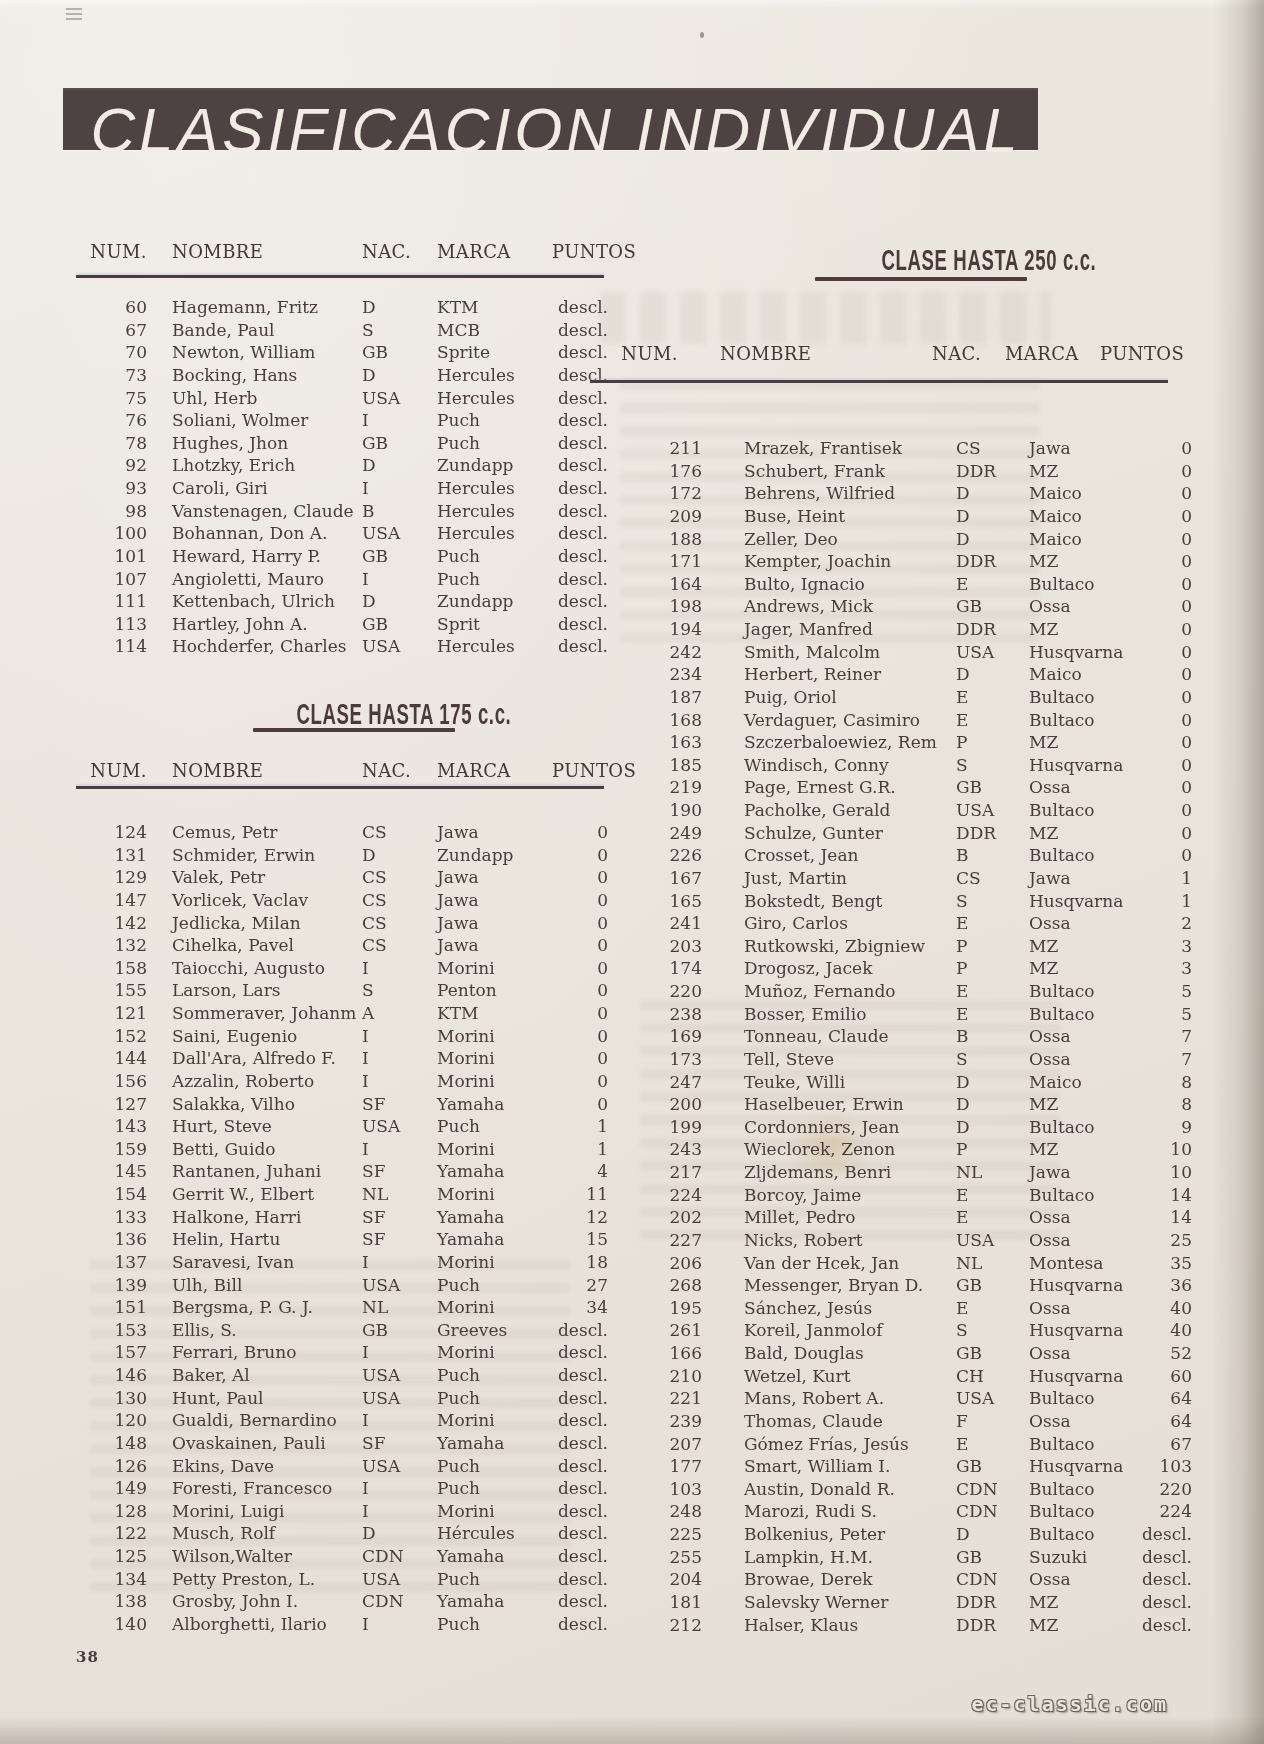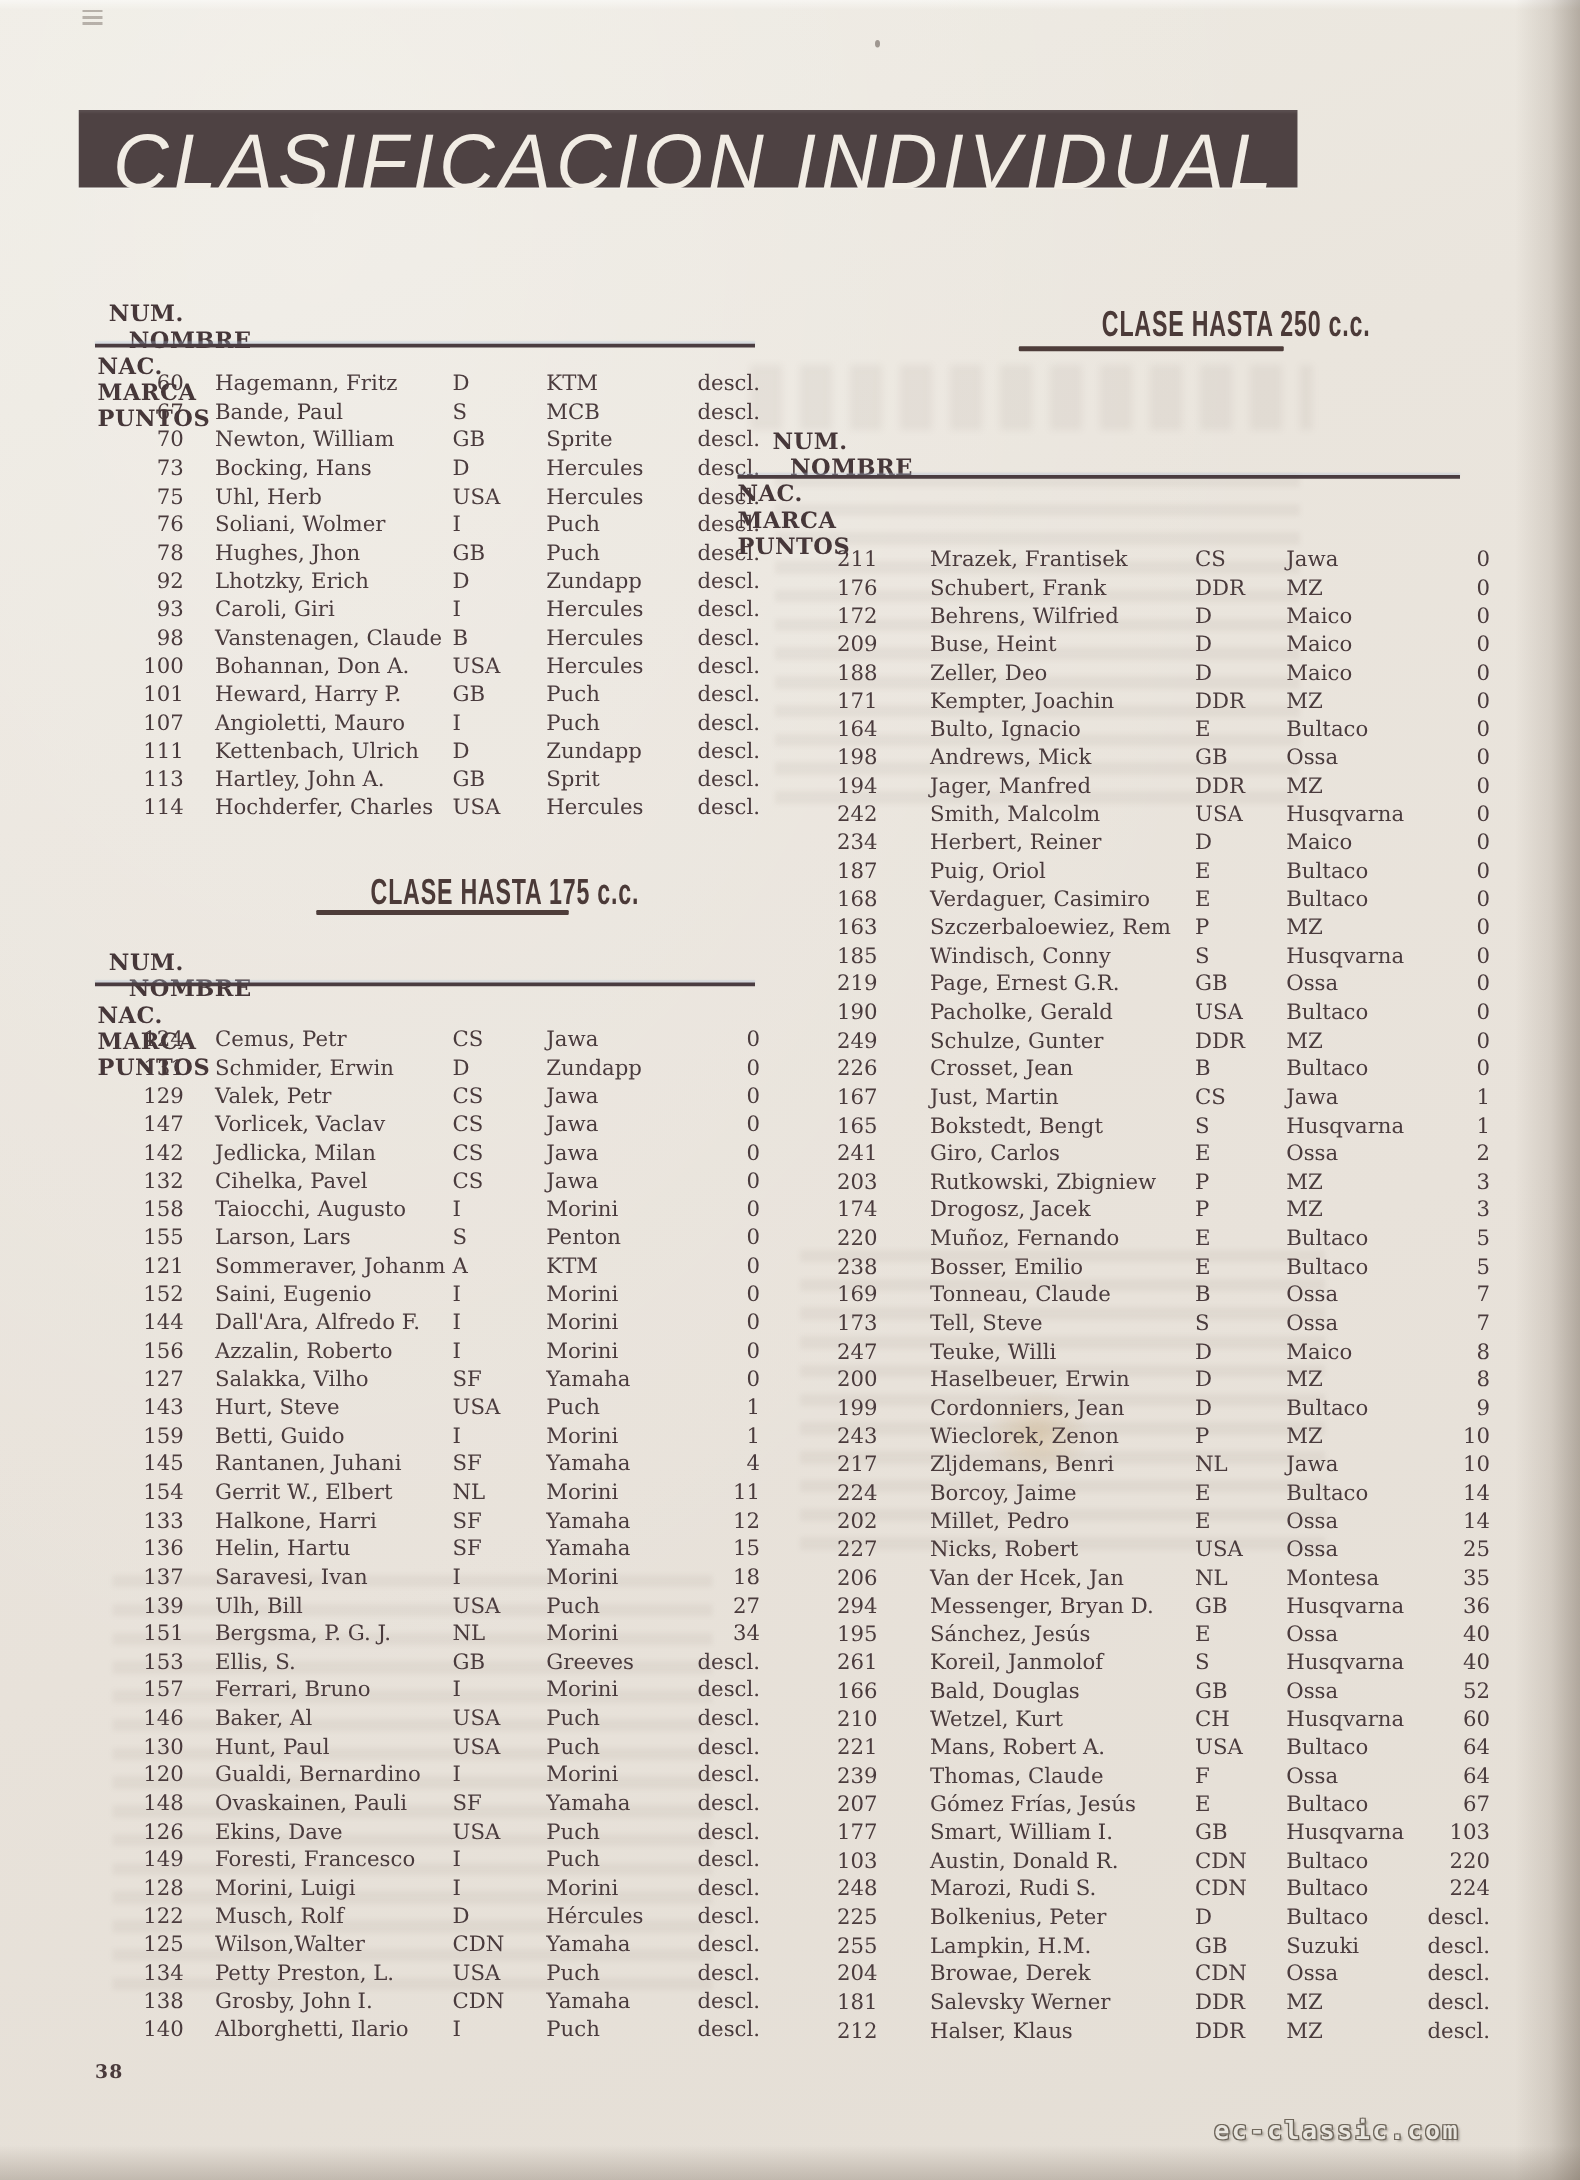--- a/index.html
+++ b/index.html
@@ -32,21 +32,21 @@
   
   .classtitle{
     position:absolute;width:200px;text-align:center;
     font-family:"Liberation Sans", sans-serif;font-weight:700;
     font-size:29px;color:#4b3a38;white-space:nowrap;
   }
   .classtitle span{display:inline-block;transform:scaleX(0.64);transform-origin:center;letter-spacing:1px;}
   .underline{position:absolute;height:4px;background:#4e3d3a;border-radius:1px;}
   
   .thead,.tbody{position:absolute;}
-  .thead{display:flex;font-weight:700;font-size:18px;letter-spacing:0.4px;color:#463739;flex-direction:column;}
+  .thead{display:flex;font-weight:400;font-size:18px;letter-spacing:0.4px;color:#463739;}
   .tbody{font-size:17px;color:#4a3b3d;}
   .trow{display:flex;height:22.63px;line-height:22.63px;white-space:nowrap;}
   .cell{display:inline-block;overflow:visible;}
   .l-num{width:69px;text-align:right;}
   .l-nombre{width:190px;padding-left:25px;}
   .l-nac{width:75px;}
   .l-marca{width:115px;}
   .l-puntos{width:56px;text-align:right;}
   .r-num{width:88px;text-align:right;}
   .r-nombre{width:212px;padding-left:42px;}
@@ -780,21 +780,21 @@
         <span class="cell r-puntos">25</span>
       </div>
       <div class="trow">
         <span class="cell r-num">206</span>
         <span class="cell r-nombre">Van der Hcek, Jan</span>
         <span class="cell r-nac">NL</span>
         <span class="cell r-marca">Montesa</span>
         <span class="cell r-puntos">35</span>
       </div>
       <div class="trow">
-        <span class="cell r-num">294</span>
+        <span class="cell r-num">268</span>
         <span class="cell r-nombre">Messenger, Bryan D.</span>
         <span class="cell r-nac">GB</span>
         <span class="cell r-marca">Husqvarna</span>
         <span class="cell r-puntos">36</span>
       </div>
       <div class="trow">
         <span class="cell r-num">195</span>
         <span class="cell r-nombre">Sánchez, Jesús</span>
         <span class="cell r-nac">E</span>
         <span class="cell r-marca">Ossa</span>

